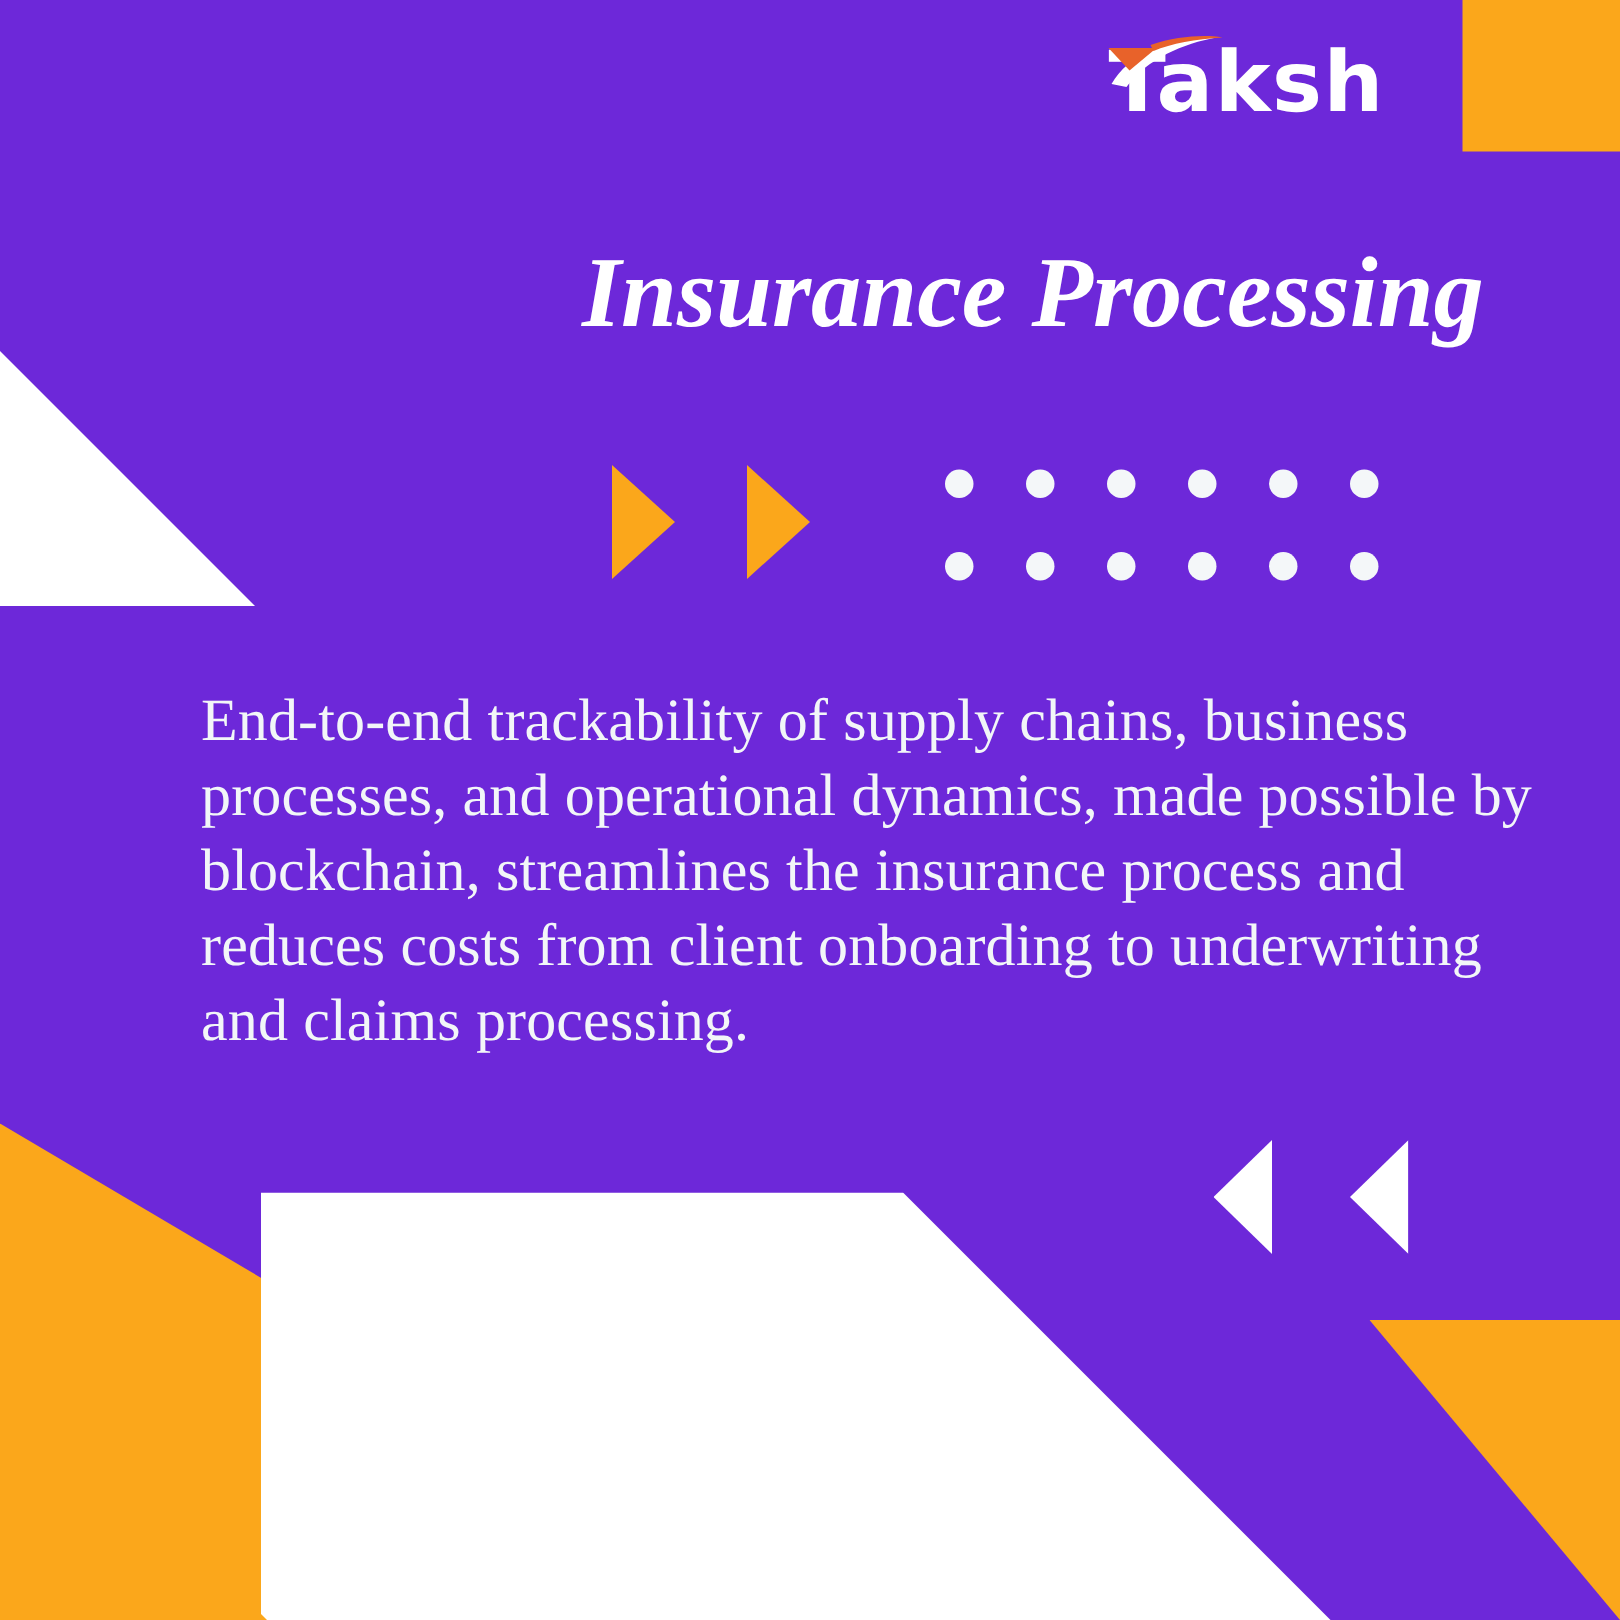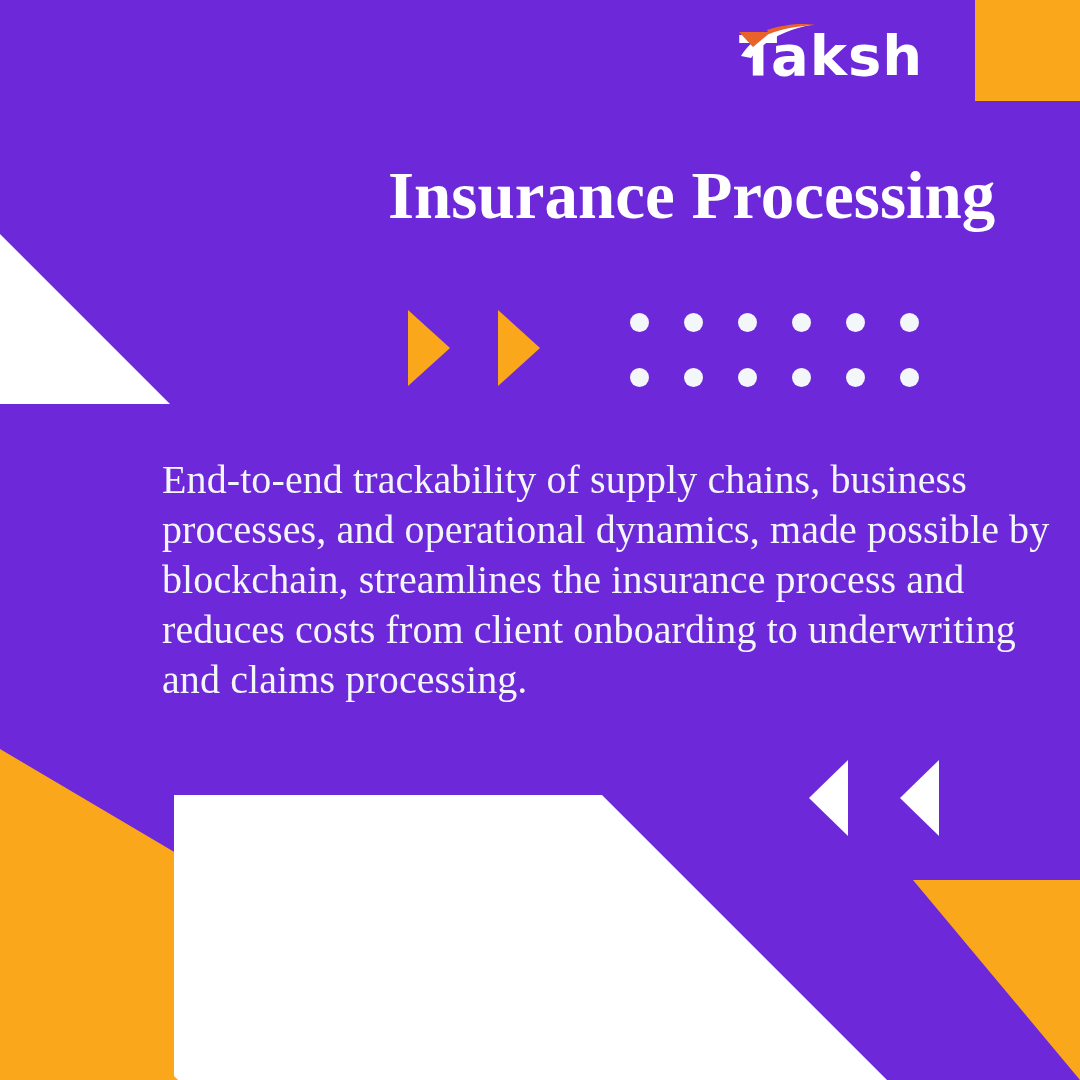--- a/index.html
+++ b/index.html
@@ -92,20 +92,21 @@
     line-height: 150px;
     color: #ffffff;
     letter-spacing: -2px;
   }
   .title {
     position: absolute;
     left: 258px;
     top: 26px;
     font-family: "Liberation Serif", "DejaVu Serif", serif;
     font-weight: 700;
+    font-style: italic;
     font-size: 67px;
     line-height: 86px;
     color: #ffffff;
     white-space: nowrap;
   }
 
   
   .band {
     position: absolute;
     left: 408px;
@@ -143,21 +144,20 @@
   .body-copy {
     position: absolute;
     left: 134px;
     top: 455px;
     width: 890px;
     font-family: "Liberation Serif", "DejaVu Serif", serif;
     font-size: 40px;
     line-height: 50px;
     color: #f2f6f8;
     letter-spacing: 0.1px;
-    margin-left: 28px;
   }
 
   
   .bl-orange {
     position: absolute;
     left: 0;
     top: 745px;
     width: 560px;
     height: 335px;
     background: #FBA71B;

